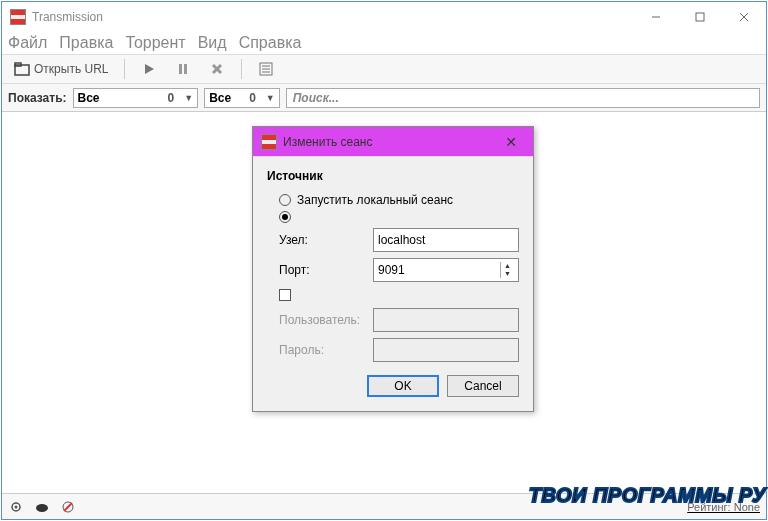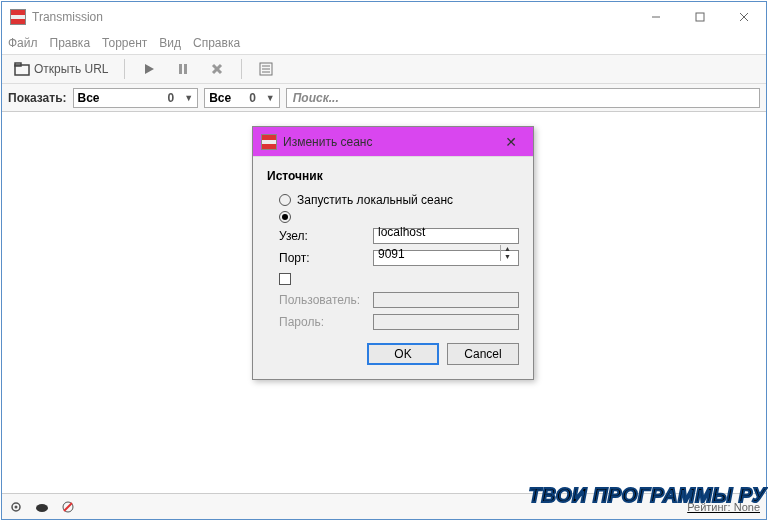--- a/index.html
+++ b/index.html
@@ -7,21 +7,21 @@
 
 
 .window { border: 1px solid #5a8fc8; width: 766px; height: 519px; margin: 1px; background: #fff; display: flex; flex-direction: column; }
 .titlebar { height: 30px; display: flex; align-items: center; padding: 0 0 0 8px; background: #fff; color: #888; }
 .titlebar .app-icon { width: 16px; height: 16px; margin-right: 6px; background: #d33; border: 1px solid #888; display: inline-block; position: relative; }
 .titlebar .app-icon::before { content:""; position:absolute; top:5px; left:0; right:0; height:4px; background:#eee; }
 .titlebar .title { flex: 1; font-size: 12px; }
 .winbtns { display: flex; }
 .winbtns .wb { width: 44px; height: 30px; display: flex; align-items: center; justify-content: center; color: #666; font-family: Arial; font-size: 11px; }
 
-.menubar { height: 22px; display: flex; align-items: center; padding: 0 6px; color: #888; gap: 12px; font-size: 12px; }
+.menubar { height: 22px; display: flex; align-items: center; padding: 0 6px; color: #888; gap: 12px; font-size: 16px; }
 .menubar span { cursor: default; }
 
 .toolbar { height: 30px; border-top: 1px solid #ddd; border-bottom: 1px solid #ddd; display: flex; align-items: center; padding: 0 6px; gap: 6px; background: #f7f7f7; }
 .tb-btn { display: flex; align-items: center; gap: 4px; padding: 3px 6px; color: #555; }
 .tb-icon { width: 16px; height: 16px; display: inline-flex; align-items: center; justify-content: center; color: #555; }
 .tb-sep { width: 1px; height: 20px; background: #ccc; margin: 0 4px; }
 
 .filterbar { height: 28px; border-bottom: 1px solid #ccc; display: flex; align-items: center; padding: 0 6px; gap: 6px; background: #f7f7f7; font-weight: bold; }
 .filterbar .lbl { color: #333; }
 .filterbar .combo { border: 1px solid #aaa; background: #fff; height: 20px; display: flex; align-items: center; padding: 0 4px; gap: 6px; }
@@ -44,21 +44,21 @@
 .dlg-title .t { flex: 1; font-size: 12px; color: #333; }
 .dlg-title .x { width: 28px; text-align: center; color: #333; font-size: 14px; }
 .dlg-body { padding: 12px 14px 14px 14px; }
 .dlg-body .section { font-weight: bold; font-size: 12px; margin-bottom: 8px; color: #000; }
 .radio-row { display: flex; align-items: center; gap: 6px; padding: 2px 0 2px 12px; color: #000; }
 .radio { width: 12px; height: 12px; border: 1px solid #555; border-radius: 50%; display: inline-flex; align-items: center; justify-content: center; }
 .radio.sel::after { content: ""; width: 6px; height: 6px; background: #000; border-radius: 50%; }
 .form-row { display: flex; align-items: center; gap: 8px; padding: 3px 0 3px 12px; }
 .form-row .flabel { width: 86px; color: #000; }
 .form-row.disabled .flabel { color: #999; }
-.form-row .finput { flex: 1; border: 1px solid #888; background: #fff; height: 16px; padding: 4px 4px; display: flex; align-items: flex-end; color: #000; }
+.form-row .finput { flex: 1; border: 1px solid #888; background: #fff; height: 24px; padding: 4px 4px; display: flex; align-items: center; color: #000; }
 .form-row .finput.spin { justify-content: space-between; }
 .spin-btns { display: flex; flex-direction: column; border-left: 1px solid #aaa; }
 .spin-btns span { font-size: 7px; line-height: 8px; padding: 0 3px; color: #333; }
 .form-row.disabled .finput { background: #eee; color: #999; }
 .chk-row { display: flex; align-items: center; gap: 6px; padding: 4px 0 4px 12px; color: #000; }
 .chk { width: 12px; height: 12px; border: 1px solid #555; background: #fff; }
 .dlg-buttons { display: flex; justify-content: flex-end; gap: 8px; padding-top: 10px; }
 .dlg-buttons .btn { min-width: 72px; height: 22px; border: 1px solid #888; background: #e9e9e9; display: flex; align-items: center; justify-content: center; }
 .dlg-buttons .btn.primary { border: 2px solid #2b7de1; background: #e9e9e9; }
 

